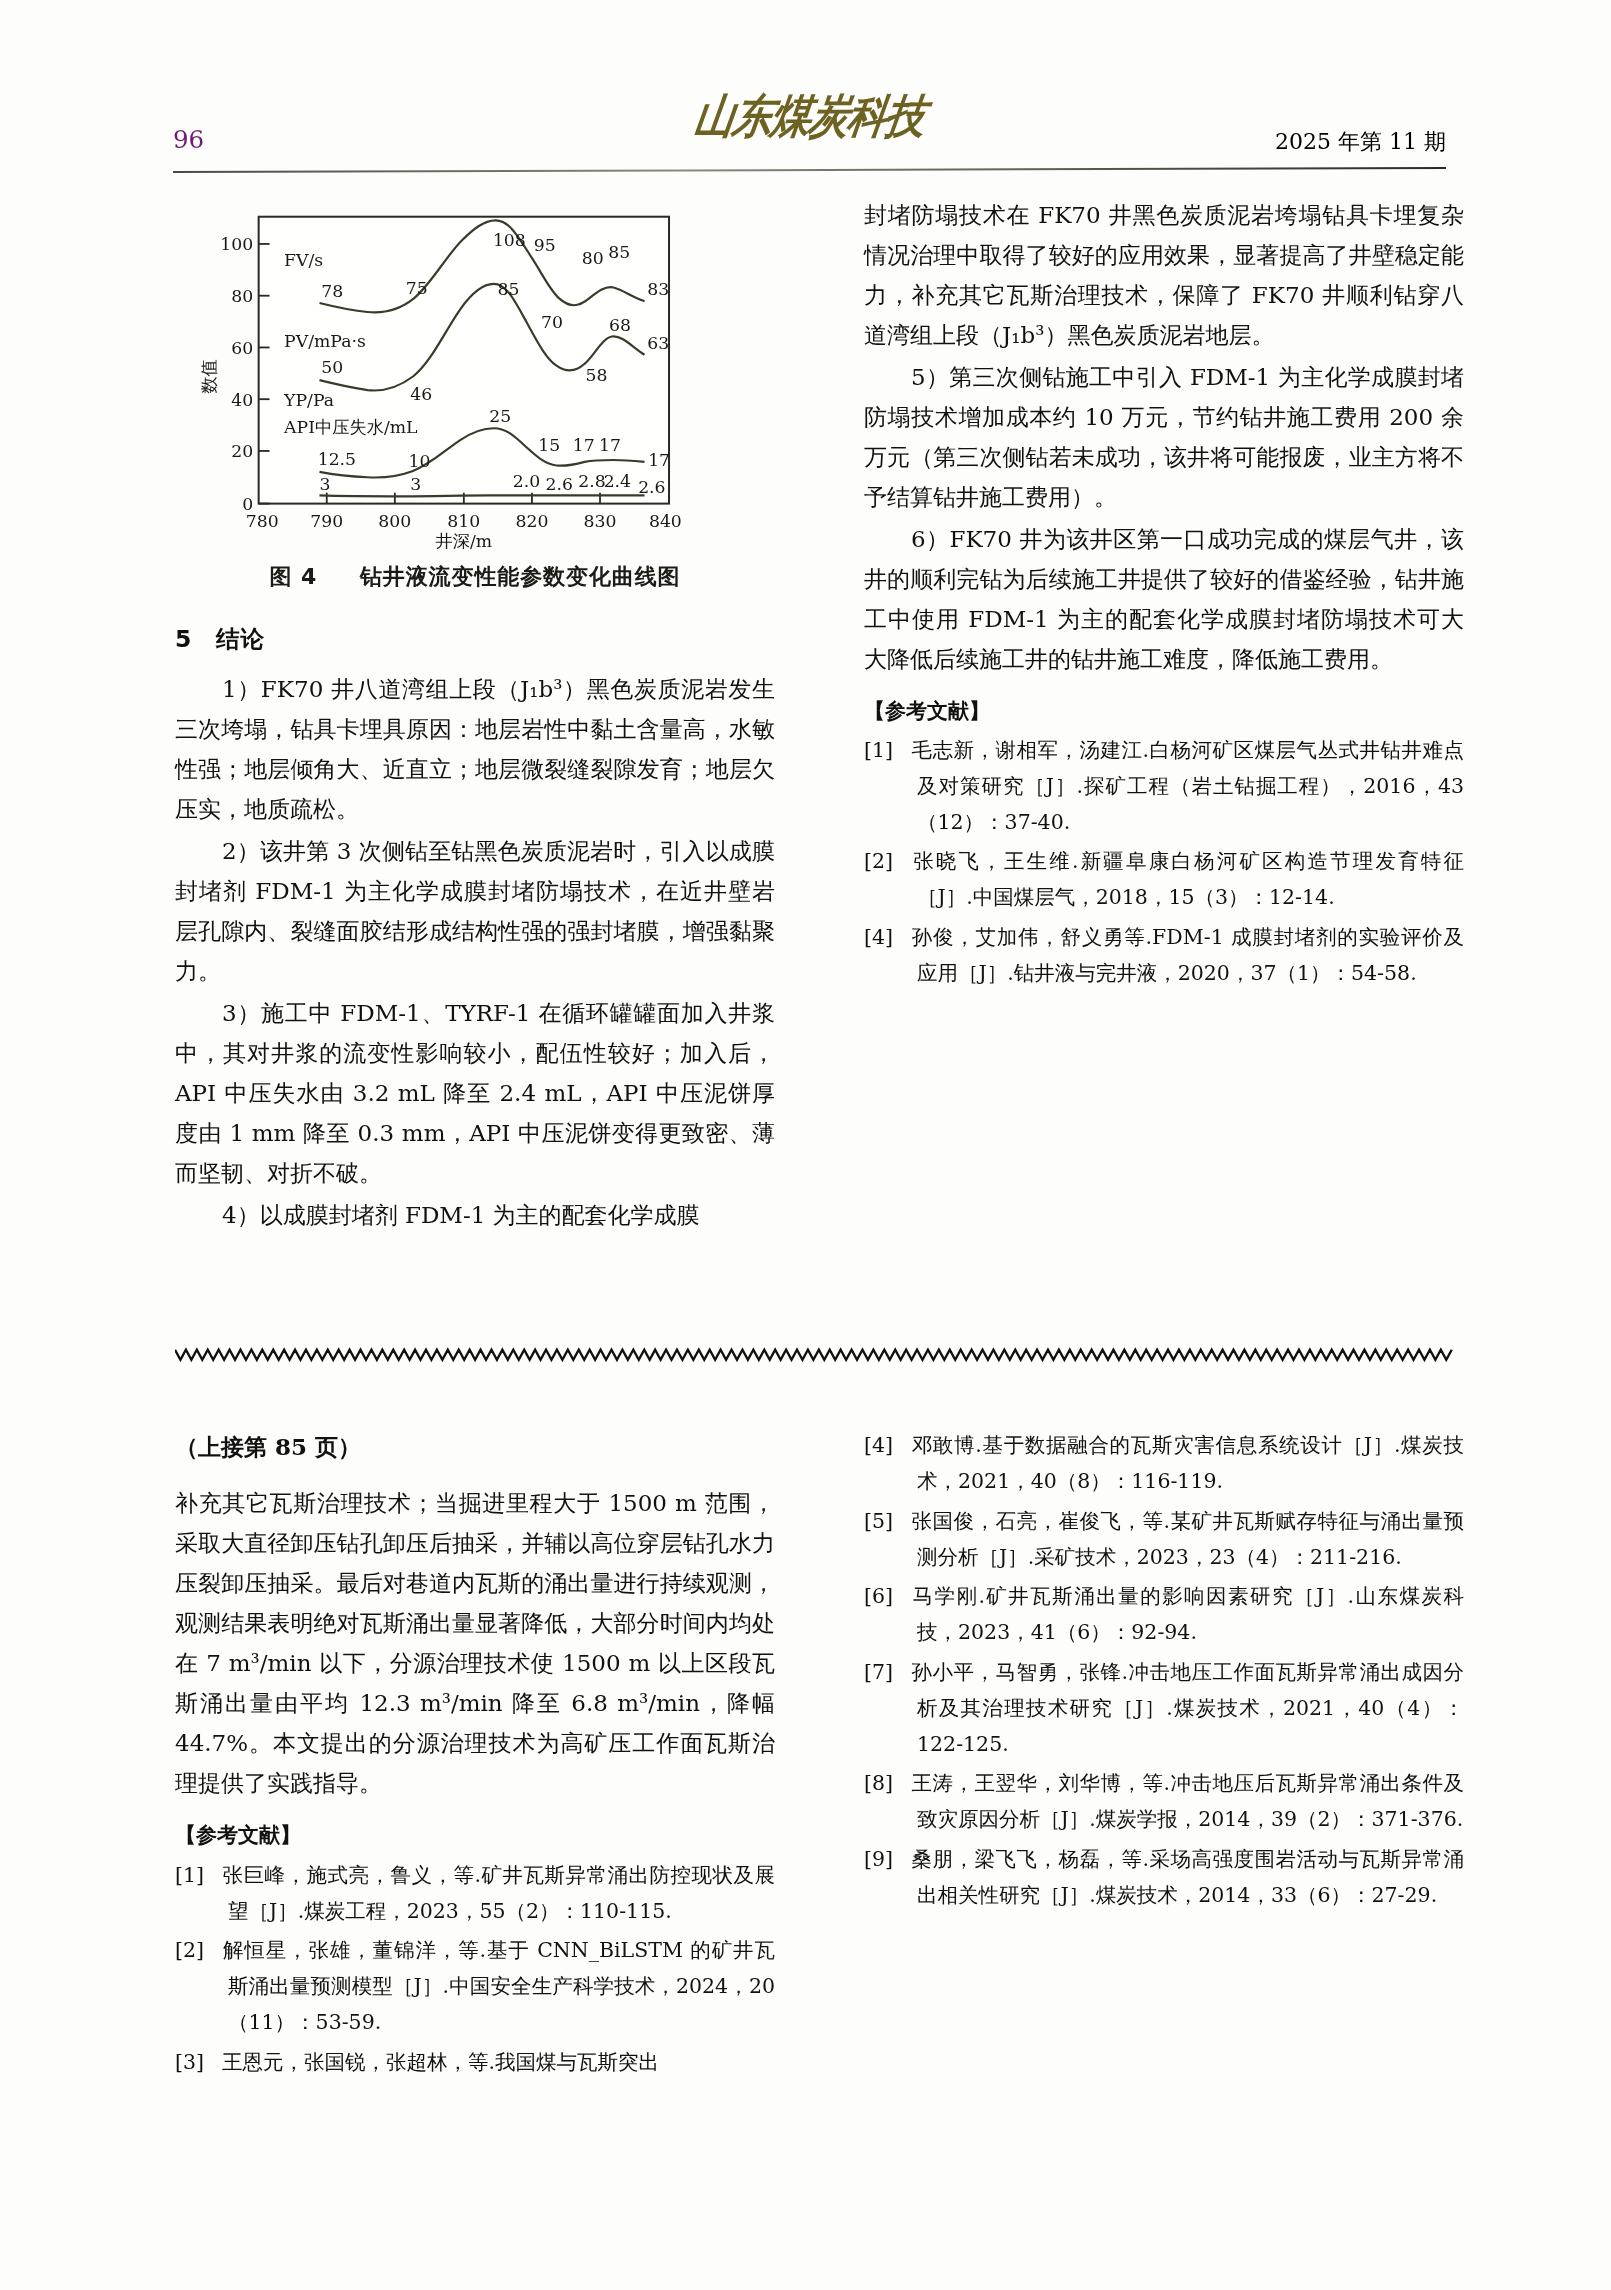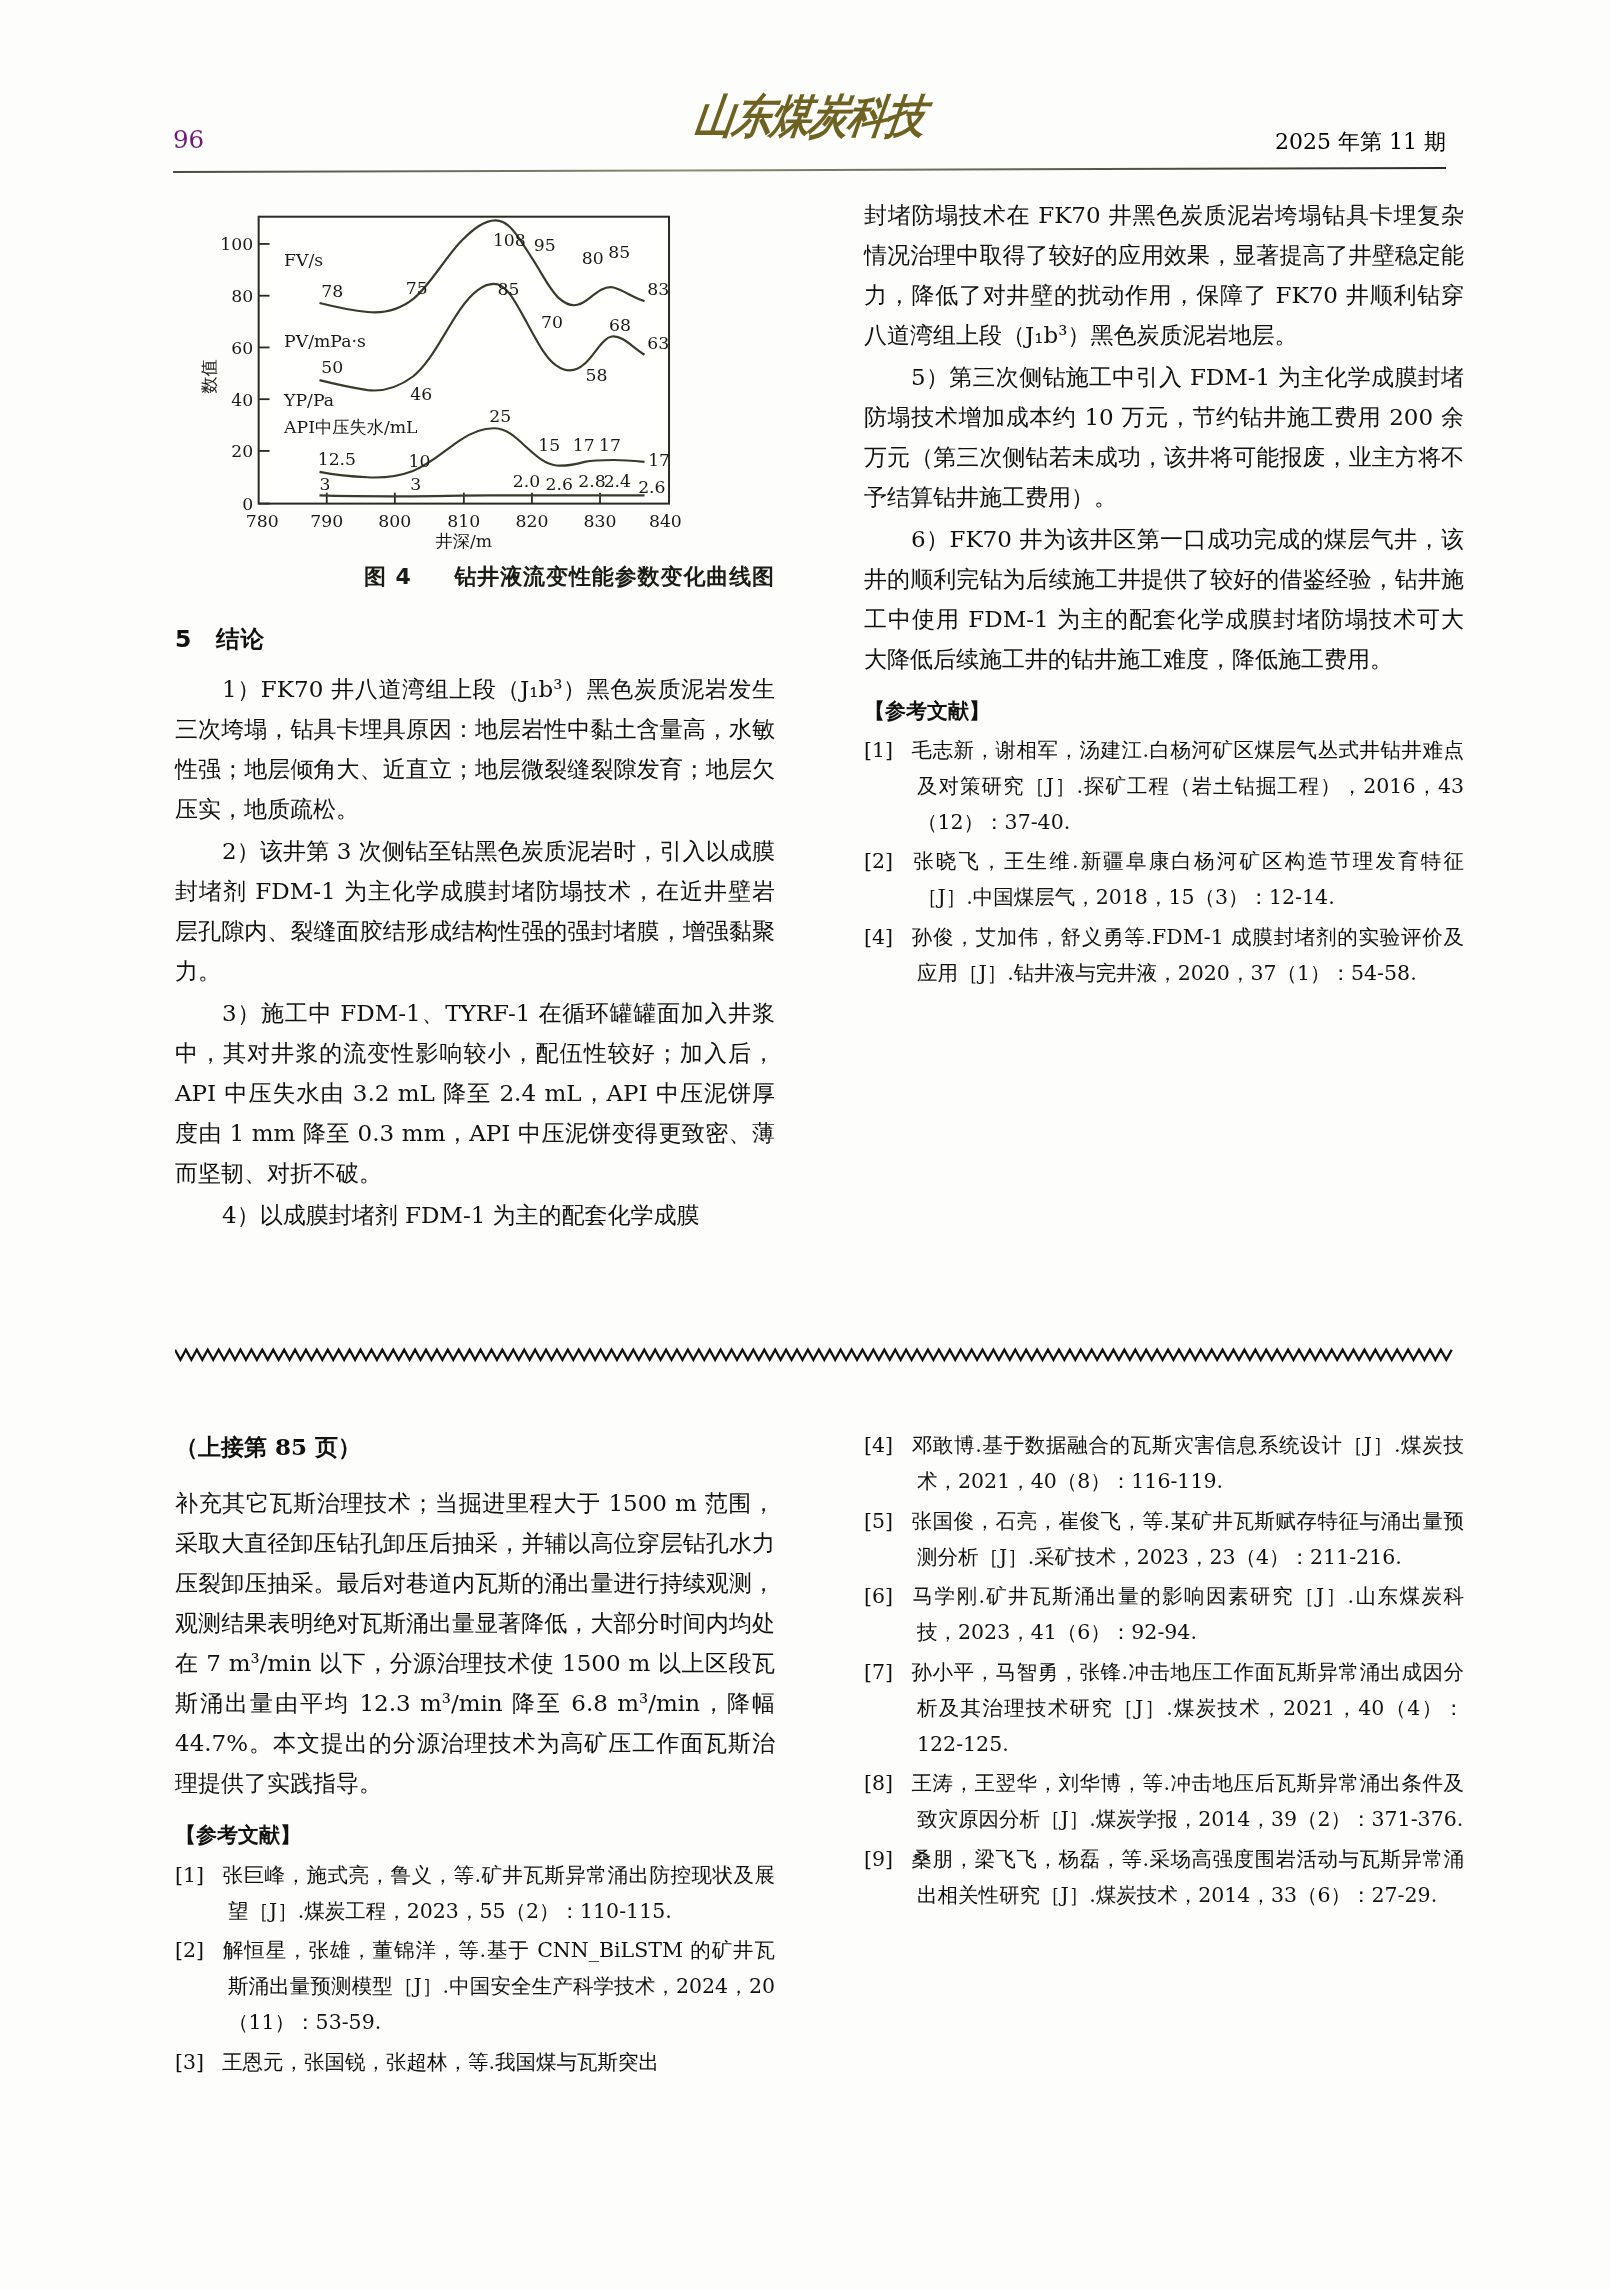--- a/index.html
+++ b/index.html
@@ -97,21 +97,21 @@
 
   
   .figure-box {
     position: relative;
     width: 509px;
     height: 345px;
     margin: 9px 0 0 18px;
   }
   .figure-caption {
     margin-top: 12.7px;
-    text-align: right;
+    text-align: center;
     font-size: 22px;
     font-weight: bold;
     font-family: "DejaVu Sans", sans-serif;
     letter-spacing: 0.9px;
     color: #1c1c16;
   }
 
   
   .sec-head {
     font-size: 23.6px;
@@ -311,21 +311,21 @@
       <span class="num">5</span><span>结论</span>
     </div>
 
     <p class="body">1）FK70 井八道湾组上段（J₁b³）黑色炭质泥岩发生三次垮塌，钻具卡埋具原因：地层岩性中黏土含量高，水敏性强；地层倾角大、近直立；地层微裂缝裂隙发育；地层欠压实，地质疏松。</p>
     <p class="body">2）该井第 3 次侧钻至钻黑色炭质泥岩时，引入以成膜封堵剂 FDM-1 为主化学成膜封堵防塌技术，在近井壁岩层孔隙内、裂缝面胶结形成结构性强的强封堵膜，增强黏聚力。</p>
     <p class="body">3）施工中 FDM-1、TYRF-1 在循环罐罐面加入井浆中，其对井浆的流变性影响较小，配伍性较好；加入后，API 中压失水由 3.2 mL 降至 2.4 mL，API 中压泥饼厚度由 1 mm 降至 0.3 mm，API 中压泥饼变得更致密、薄而坚韧、对折不破。</p>
     <p class="body">4）以成膜封堵剂 FDM-1 为主的配套化学成膜</p>
   </div>
 
   <div class="col-right">
-    <p class="body noindent">封堵防塌技术在 FK70 井黑色炭质泥岩垮塌钻具卡埋复杂情况治理中取得了较好的应用效果，显著提高了井壁稳定能力，降低了对井壁的扰动作用，保障了 FK70 井顺利钻穿八道湾组上段（J₁b³）黑色炭质泥岩地层。</p>
+    <p class="body noindent">封堵防塌技术在 FK70 井黑色炭质泥岩垮塌钻具卡埋复杂情况治理中取得了较好的应用效果，显著提高了井壁稳定能力，补充其它瓦斯治理技术，保障了 FK70 井顺利钻穿八道湾组上段（J₁b³）黑色炭质泥岩地层。</p>
     <p class="body">5）第三次侧钻施工中引入 FDM-1 为主化学成膜封堵防塌技术增加成本约 10 万元，节约钻井施工费用 200 余万元（第三次侧钻若未成功，该井将可能报废，业主方将不予结算钻井施工费用）。</p>
     <p class="body">6）FK70 井为该井区第一口成功完成的煤层气井，该井的顺利完钻为后续施工井提供了较好的借鉴经验，钻井施工中使用 FDM-1 为主的配套化学成膜封堵防塌技术可大大降低后续施工井的钻井施工难度，降低施工费用。</p>
 
     <div class="refs-title">【参考文献】</div>
 
     <p class="ref-item">
       <span class="tag">[1]</span><span>毛志新，谢相军，汤建江.白杨河矿区煤层气丛式井钻井难点及对策研究［J］.探矿工程（岩土钻掘工程），2016，43（12）：37-40.</span>
     </p>
     <p class="ref-item">
       <span class="tag">[2]</span><span>张晓飞，王生维.新疆阜康白杨河矿区构造节理发育特征［J］.中国煤层气，2018，15（3）：12-14.</span>

